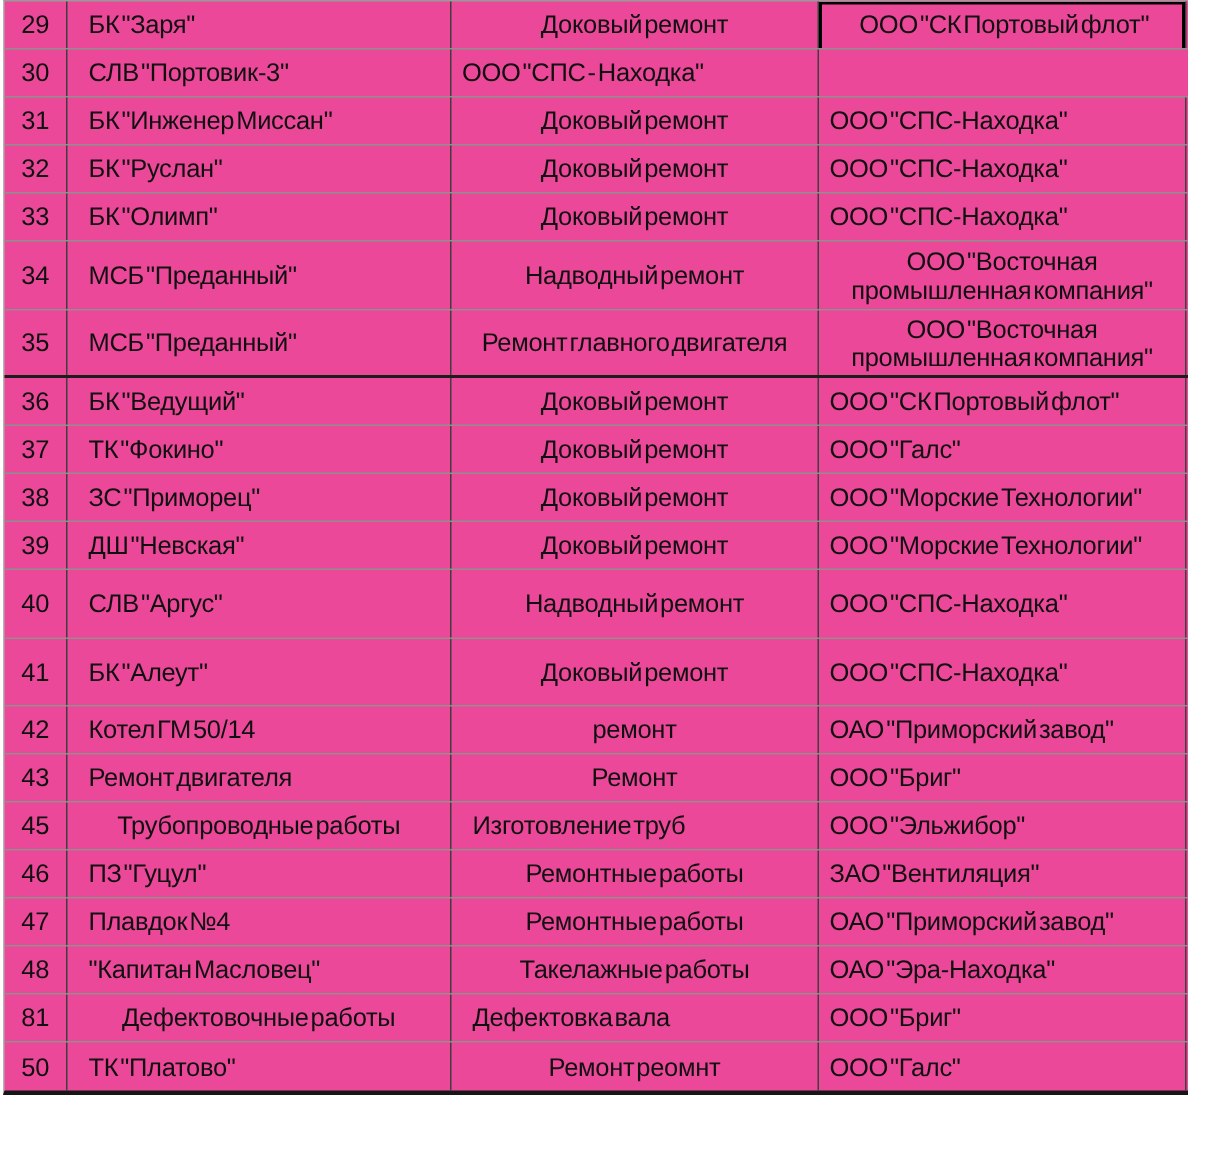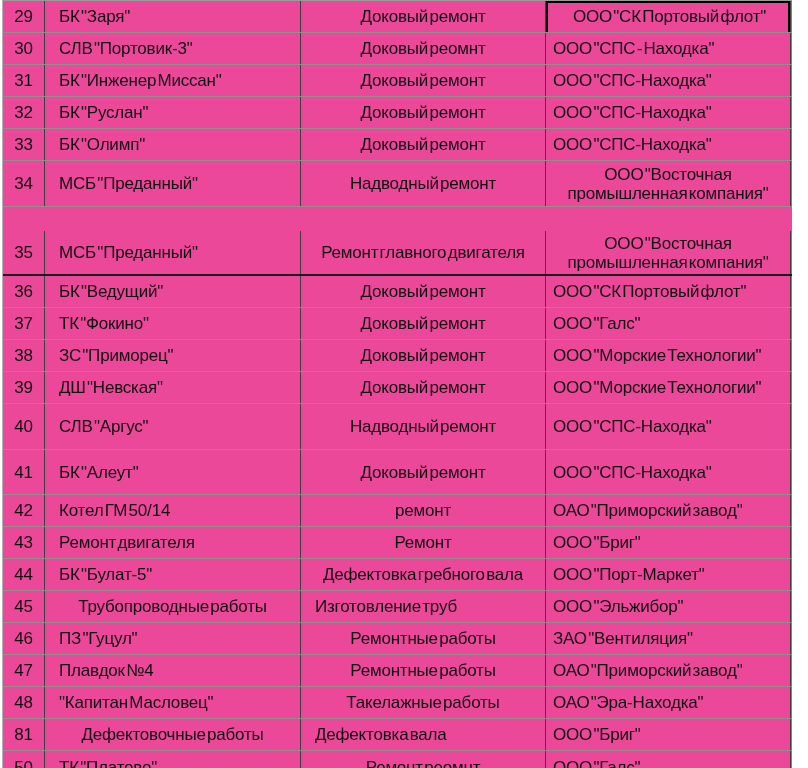--- a/index.html
+++ b/index.html
@@ -19,21 +19,21 @@
   }
 
   .row {
     display: grid;
     grid-template-columns: 42px 256px 245px 245px;
     height: 32px;
     border-bottom: 1px solid #8f8f8f;
   }
   .row.tall { height: 45px; }
   .row.tall2 { height: 46px; }
-  .row.thick-bottom { border-bottom: 2px solid #1c1c1c; margin-top: 24px; }
+  .row.thick-bottom { border-bottom: 2px solid #1c1c1c; }
   .row:last-child { border-bottom: none; }
 
   .cell {
     display: flex;
     align-items: center;
     font-size: 17px;
     line-height: 19px;
     letter-spacing: -0.2px;
     word-spacing: -3.2px;
     white-space: normal;
@@ -56,21 +56,20 @@
   <div class="repairs-table">
       <div class="row">
     <div class="cell num">29</div>
     <div class="cell object">БК "Заря"</div>
     <div class="cell work">Доковый ремонт</div>
     <div class="cell company boxed">ООО "СК Портовый флот"</div>
   </div>
       <div class="row">
     <div class="cell num">30</div>
     <div class="cell object">СЛВ "Портовик-3"</div>
-    <div class="cell work">Доковый реомнт</div>
     <div class="cell company">ООО "СПС - Находка"</div>
   </div>
       <div class="row">
     <div class="cell num">31</div>
     <div class="cell object">БК "Инженер Миссан"</div>
     <div class="cell work">Доковый ремонт</div>
     <div class="cell company">ООО "СПС-Находка"</div>
   </div>
       <div class="row">
     <div class="cell num">32</div>
@@ -138,26 +137,20 @@
     <div class="cell work">ремонт</div>
     <div class="cell company">ОАО "Приморский завод"</div>
   </div>
       <div class="row">
     <div class="cell num">43</div>
     <div class="cell object">Ремонт двигателя</div>
     <div class="cell work">Ремонт</div>
     <div class="cell company">ООО "Бриг"</div>
   </div>
       <div class="row">
-    <div class="cell num">44</div>
-    <div class="cell object">БК "Булат-5"</div>
-    <div class="cell work">Дефектовка гребного вала</div>
-    <div class="cell company">ООО "Порт-Маркет"</div>
-  </div>
-      <div class="row">
     <div class="cell num">45</div>
     <div class="cell work">Трубопроводные работы</div>
     <div class="cell object">Изготовление труб</div>
     <div class="cell company">ООО "Эльжибор"</div>
   </div>
       <div class="row">
     <div class="cell num">46</div>
     <div class="cell object">ПЗ "Гуцул"</div>
     <div class="cell work">Ремонтные работы</div>
     <div class="cell company">ЗАО "Вентиляция"</div>

